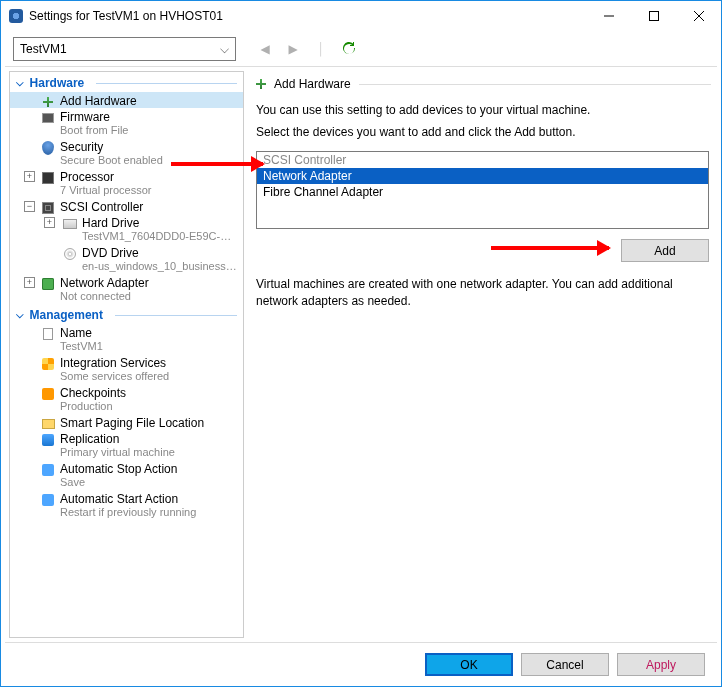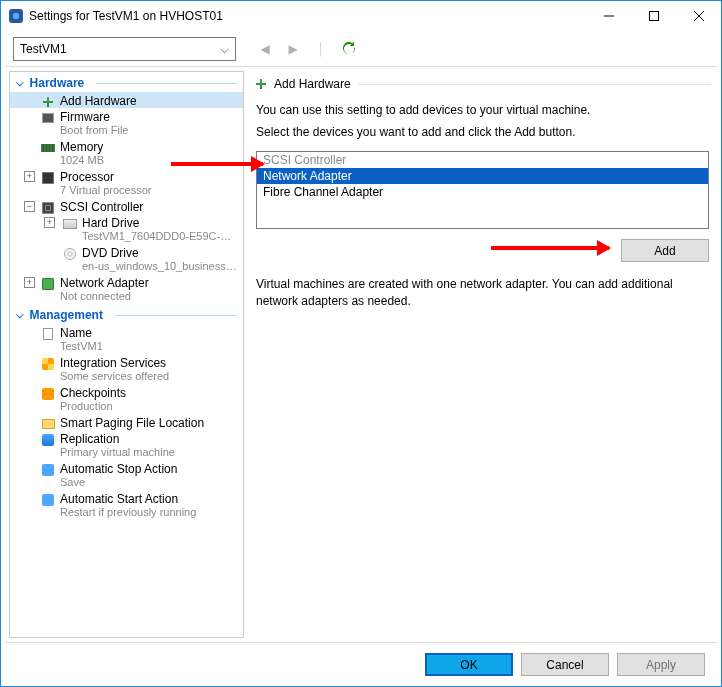--- a/index.html
+++ b/index.html
@@ -41,21 +41,21 @@
   .right-header .title-line { flex:1; height:1px; background:#ddd; }
   .right-header .title-text { font-size:12px; color:#000; }
   .right-desc { padding: 4px 4px; line-height: 1.5; }
   .device-list { border:1px solid #7a7a7a; background:#fff; min-height:78px; margin:6px 4px 6px 4px; }
   .device-item { padding:1px 6px; }
   .device-item.disabled { color:#888; }
   .device-item.selected { background:#0a60c4; color:#fff; }
   .add-row { display:flex; justify-content:flex-end; padding:4px 4px 4px 4px; }
   .btn { width:88px; height:23px; border:1px solid #adadad; background:#e1e1e1; display:flex; align-items:center; justify-content:center; }
   .btn.primary { border:2px solid #0a60c4; background:#0ea5e9; width:88px; height:23px; }
-  .btn.disabled { color:#737373; }
+  .btn.disabled { color:#be185d; }
   .right-note { padding: 10px 4px; line-height:1.4; }
 
   .footer { height: 44px; display:flex; justify-content:flex-end; align-items:center; gap:8px; padding:0 12px; border-top:1px solid #ddd; margin:0 4px; }
 
   
   .overlay { position:absolute; inset:0; pointer-events:none; }
   .arrow { position:absolute; height:4px; background:#ff0000; }
   .arrow::after { content:""; position:absolute; right:-2px; top:-6px; width:0; height:0; border-left:14px solid #ff0000; border-top:8px solid transparent; border-bottom:8px solid transparent; }
 
   
@@ -140,28 +140,28 @@
       </div>
 
       <div class="node">
         <span class="icon">
             <span class="ico ico-chip"></span>
           </span>
         <div class="node-label">Firmware</div>
         <div class="node-sub">Boot from File</div>
       </div>
 
-
-      <div class="node">
-        <span class="icon">
-            <span class="ico ico-mem"></span>
-          </span>
-        <div class="node-label">Memory</div>
-        <div class="node-sub">1024 MB</div>
-      </div>
+      <div class="node">
+        <span class="icon">
+            <span class="ico ico-shield"></span>
+          </span>
+        <div class="node-label">Security</div>
+        <div class="node-sub">Secure Boot enabled</div>
+      </div>
+
 
       <div class="node">
         <span class="exp">+</span>
         <span class="icon">
             <span class="ico ico-cpu"></span>
           </span>
         <div class="node-label">Processor</div>
         <div class="node-sub">7 Virtual processor</div>
       </div>
 

